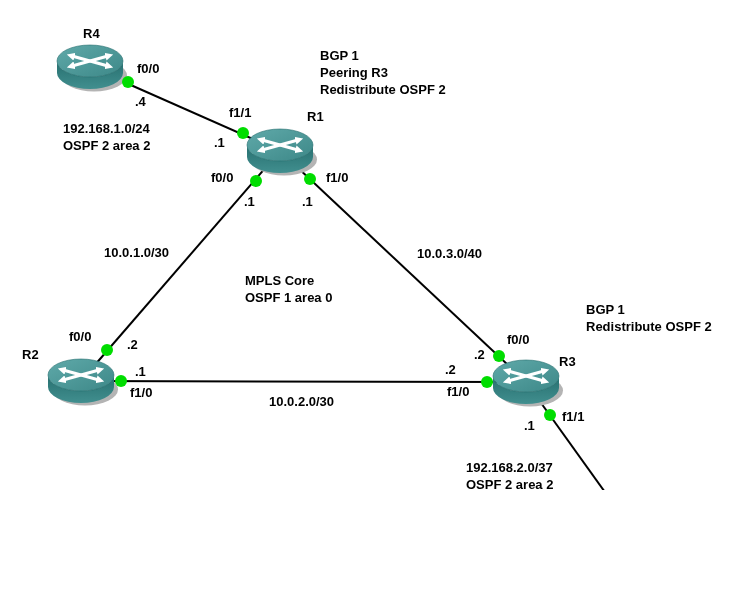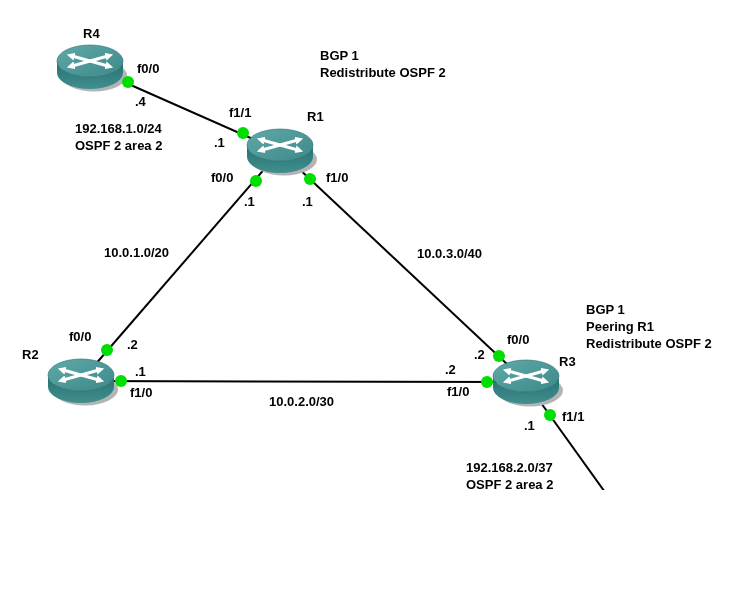--- a/index.html
+++ b/index.html
@@ -93,35 +93,39 @@
   <div class="label" style="left:214px;top:134px">.1</div>
   <div class="label" style="left:244px;top:193px">.1</div>
   <div class="label" style="left:302px;top:193px">.1</div>
   <div class="label" style="left:127px;top:336px">.2</div>
   <div class="label" style="left:135px;top:363px">.1</div>
   <div class="label" style="left:474px;top:346px">.2</div>
   <div class="label" style="left:445px;top:361px">.2</div>
   <div class="label" style="left:524px;top:417px">.1</div>
   <div class="label" style="left:585px;top:500px">.6</div>
 
-  <div class="label" style="left:75px;top:120px">
+  <div class="label" style="left:63px;top:120px">
     <div>192.168.1.0/24</div>
     <div>OSPF 2 area 2</div>
   </div>
-  <div class="label" style="left:104px;top:244px">10.0.1.0/20</div>
+  <div class="label" style="left:104px;top:244px">10.0.1.0/30</div>
   <div class="label" style="left:417px;top:245px">10.0.3.0/40</div>
   <div class="label" style="left:269px;top:393px">10.0.2.0/30</div>
   <div class="label" style="left:466px;top:459px">
     <div>192.168.2.0/37</div>
     <div>OSPF 2 area 2</div>
   </div>
 
   <div class="label" style="left:320px;top:47px">
     <div>BGP 1</div>
+    <div>Peering R3</div>
     <div>Redistribute OSPF 2</div>
   </div>
   <div class="label" style="left:586px;top:301px">
     <div>BGP 1</div>
-    <div>Peering R1</div>
     <div>Redistribute OSPF 2</div>
+  </div>
+  <div class="label" style="left:245px;top:272px">
+    <div>MPLS Core</div>
+    <div>OSPF 1 area 0</div>
   </div>
 
 </div>
 
 </body></html>

